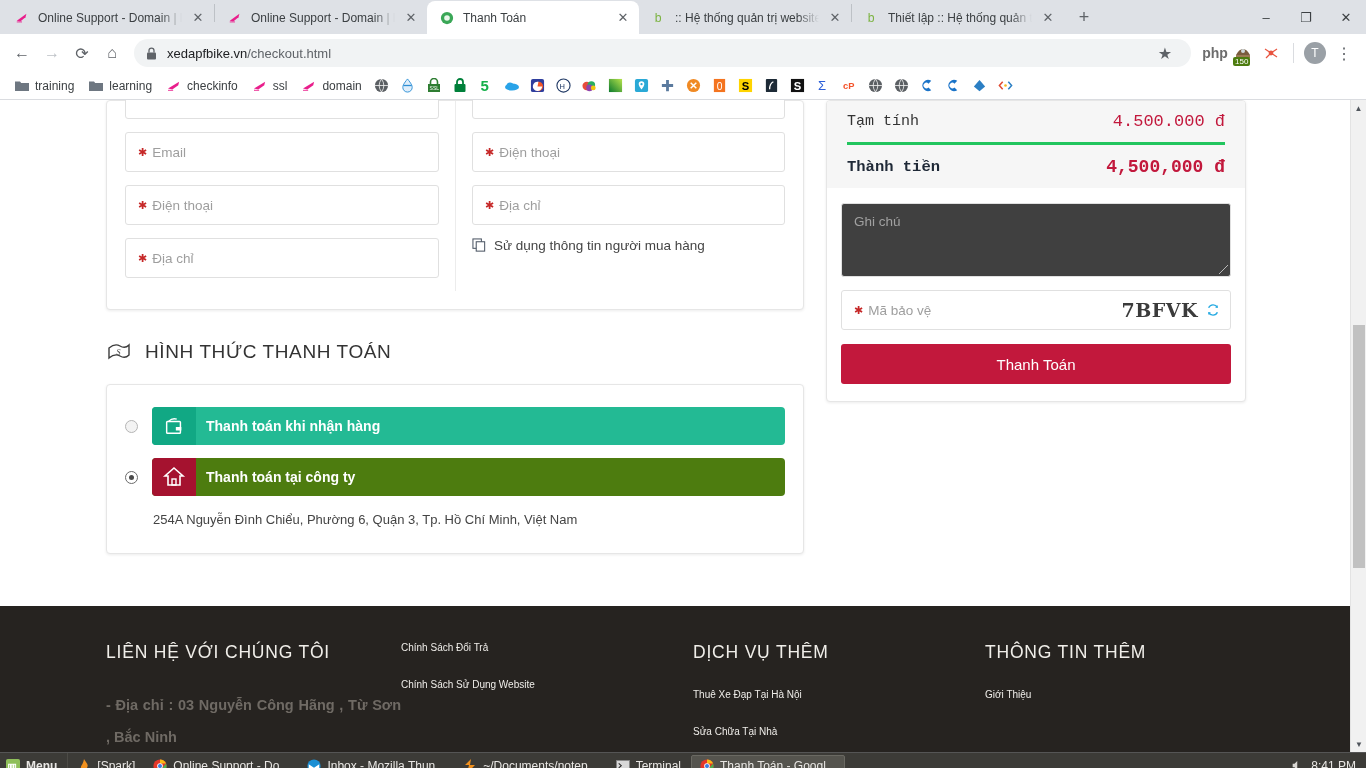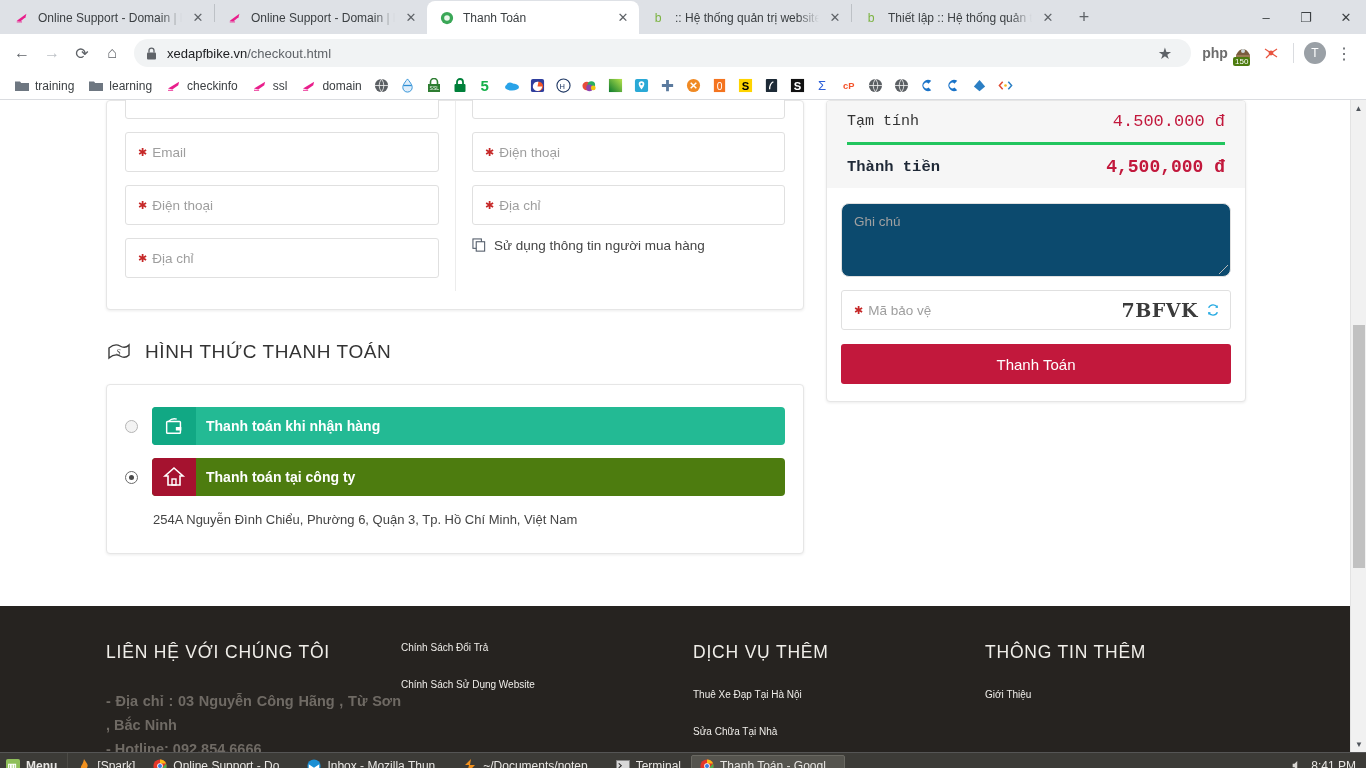--- a/index.html
+++ b/index.html
@@ -169,22 +169,22 @@
   .sum-line {
     display: flex; justify-content: space-between; align-items: center;
     height: 41px; font-size: 15px; color: #333; font-family: Liberation Mono, monospace;
   }
   .sum-line .amt { color: #c2183c; font-size: 17px; }
   .sum-line.total { border-top: 3px solid #22c55e; height: 46px; }
   .sum-line.total .lbl { font-weight: bold; font-size: 15.5px; color:#1f2937;}
   .sum-line.total .amt { font-weight: bold; font-size: 18px; }
   .sum-body { padding: 15px 14px 17px 14px; }
   .note-box {
-    border: 1px solid #e0e0e0; border-radius: 8px; height: 74px; padding: 10px 12px;
-    font-size: 13.5px; color: #a0a0a0; position: relative; background:#0c4a6e;
+    border: 1px solid #e0e0e0; border-radius: 3px; height: 74px; padding: 10px 12px;
+    font-size: 13.5px; color: #a0a0a0; position: relative; background:#404040;
   }
   .note-box .grip {
     position: absolute; right: 2px; bottom: 2px; width: 9px; height: 9px;
     background:
       linear-gradient(135deg, transparent 45%, #b9b9b9 45%, #b9b9b9 55%, transparent 55%);
   }
   .captcha-box {
     margin-top: 13px; border: 1px solid #e0e0e0; border-radius: 3px; height: 40px;
     display: flex; align-items: center; padding: 0 10px 0 12px;
     font-size: 13.5px; color: #9e9e9e; background:#fff;
@@ -204,21 +204,21 @@
   .footer {
     background: #262320; width: 1350px; margin-top: 52px;
     padding: 36px 106px 20px 106px; display: flex; color: #e8e6e3;
   }
   .fcol { flex: 0 0 292px; }
   .fcol.c1 { flex: 0 0 295px; }
   .ftitle {
     font-size: 17.5px; letter-spacing: .8px; color: #f0eee9; margin-bottom: 26px;
     font-weight: normal;
   }
-  .faddr { font-size: 14.5px; color: #6f6a64; line-height: 24px; text-align: justify; font-weight:bold;}
+  .faddr { font-size: 14.5px; color: #6f6a64; line-height: 32px; text-align: justify; font-weight:bold;}
   .flink { font-size: 10px; color: #efede9; margin-bottom: 26px; }
 
   
   .scrollbar {
     position: absolute; right: 0; top: 0; width: 16px; height: 652px;
     background: #f1f1f1; border-left: 1px solid #e3e3e3;
   }
   .sb-arrow {
     height: 16px; display: flex; align-items: center; justify-content: center;
     font-size: 8px; color: #50555c;

